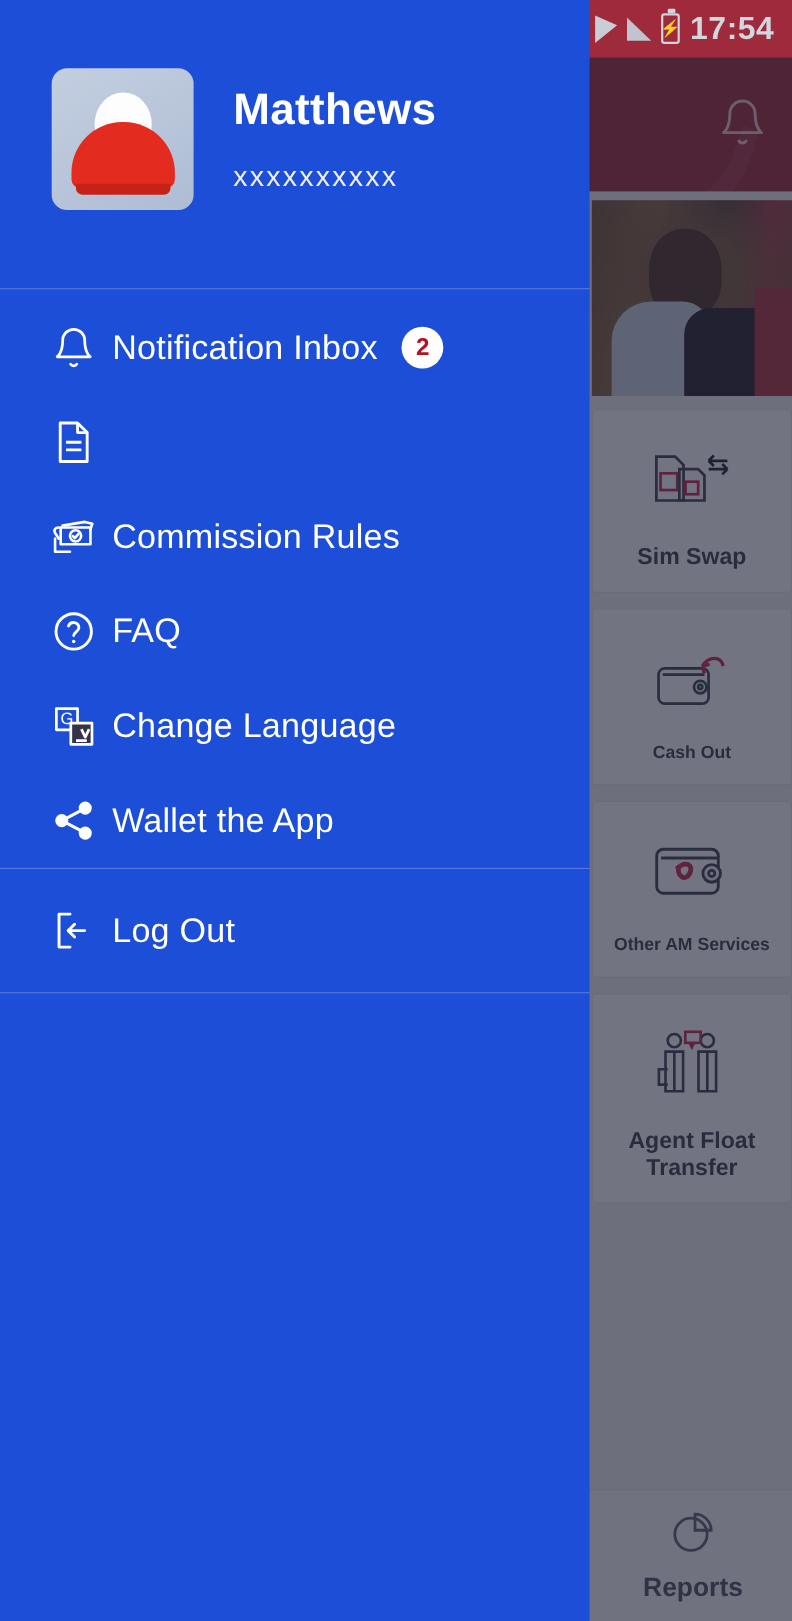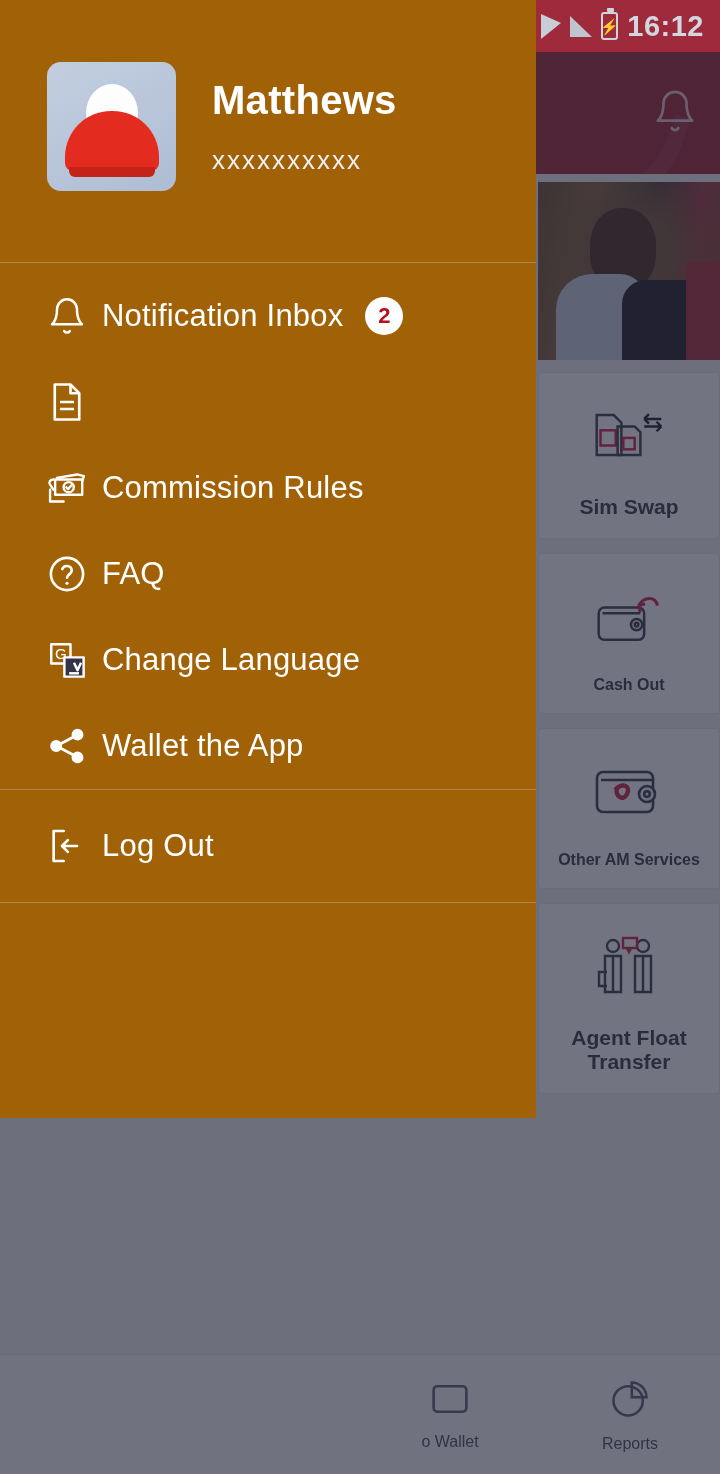--- a/index.html
+++ b/index.html
@@ -69,29 +69,29 @@
               font-size:21px; font-weight:bold; line-height:1.18; }
   .tile-lbl.sm { font-size:16px; }
 
   .bg-bottomnav {
     position:absolute; bottom:0; left:0; width:720px; height:120px;
     background:#f5f6f8; border-top:1px solid #dfe2e7;
     display:flex; align-items:center;
   }
   .navitem { flex:1; display:flex; flex-direction:column; align-items:center;
              gap:10px; color:#4a5060; }
-  .navitem .lbl { font-size:16px; }
+  .navitem .lbl { font-size:24px;font-weight:bold; }
 
   
   #scrim { position:absolute; inset:0; background:rgba(32,32,54,.62); }
 
   
   #drawer {
-    position:absolute; top:0; left:0; width:536px; height:1118px;
-    background:#a16207;
+    position:absolute; top:0; left:0; width:536px; height:1474px;
+    background:#1d4ed8;
   }
   .profile { display:flex; align-items:center; padding:62px 0 0 47px; }
   .avatar {
     width:129px; height:129px; border-radius:14px;
     background:linear-gradient(150deg,#c3cee0 0%,#aebdd4 100%);
     position:relative; overflow:hidden; flex:none;
   }
   .avatar .ahead { position:absolute; left:50%; top:22px; transform:translateX(-50%);
     width:52px; height:58px; background:#fdfdfd; border-radius:50%; }
   .avatar .abody { position:absolute; left:50%; bottom:20px; transform:translateX(-50%);
@@ -229,21 +229,21 @@
   </div>
 
   <div id="scrim"></div>
 
   <div class="bg-statusbar">
     <span class="sig sig-a"></span>
     <span class="sig sig-b"></span>
     <span class="batt">
       <span class="batt-bolt">⚡</span>
     </span>
-    <span class="clock">16:12</span>
+    <span class="clock">17:54</span>
   </div>
 
   <div id="drawer">
 
     <div class="profile">
       <div class="avatar">
         <span class="ahead"></span>
           <span class="abody"></span>
       </div>
       <div class="pinfo">

